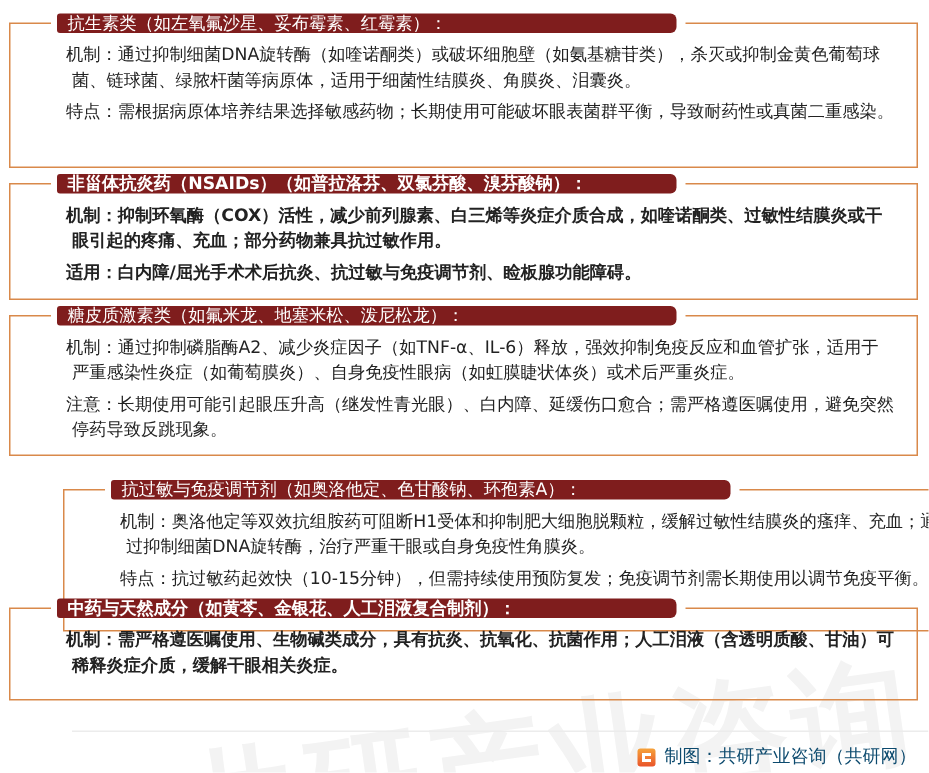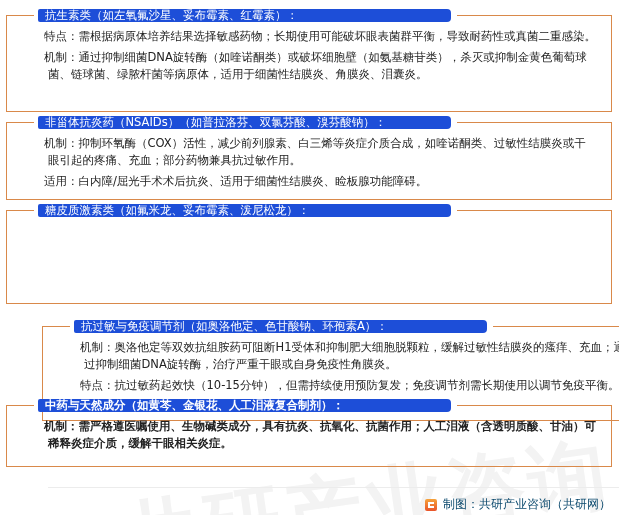--- a/index.html
+++ b/index.html
@@ -15,21 +15,21 @@
     letter-spacing: 4px; transform: rotate(-8deg);
     white-space: nowrap; pointer-events: none; z-index: 0;
   }
   .section {
     position: absolute; left: 6px; width: 606px;
     border: 1.5px solid #d9894a; box-sizing: border-box;
     background: transparent; z-index: 1;
   }
   .pill {
     position: absolute; left: 31px; top: -7px; width: 413px; height: 13px;
-    background: #1d4ed8; border-radius: 2px 4px 4px 2px;
+    background: #7f1d1d; border-radius: 2px 4px 4px 2px;
     color: #ffffff; font-size: 11.5px; line-height: 13px;
     padding-left: 7px; box-sizing: border-box; white-space: nowrap; overflow: hidden;
   }
   .pill-gap {
     position: absolute; left: 27px; top: -3px; width: 423px; height: 5px; background: #ffffff;
   }
   .body { position: absolute; left: 37px; top: 12px; right: 14px; }
   .para {
     font-size: 11.5px; line-height: 17px; margin: 0 0 4px 0;
     text-indent: 0; padding-left: 4px; text-indent: -4px;
@@ -53,37 +53,41 @@
 </style>
 </head>
 <body>
 
 <div class="watermark">共研产业咨询</div>
 
 <div class="section" style="top:15px;height:97px;">
   <div class="pill-gap"></div>
   <div class="pill">抗生素类（如左氧氟沙星、妥布霉素、红霉素）：</div>
   <div class="body">
+    <p class="para">机制：通过抑制细菌DNA旋转酶（如喹诺酮类）或破坏细胞壁（如氨基糖苷类），杀灭或抑制金黄色葡萄球菌、链球菌、绿脓杆菌等病原体，适用于细菌性结膜炎、角膜炎、泪囊炎。</p>
     <p class="para">特点：需根据病原体培养结果选择敏感药物；长期使用可能破坏眼表菌群平衡，导致耐药性或真菌二重感染。</p>
-    <p class="para">机制：通过抑制细菌DNA旋转酶（如喹诺酮类）或破坏细胞壁（如氨基糖苷类），杀灭或抑制金黄色葡萄球菌、链球菌、绿脓杆菌等病原体，适用于细菌性结膜炎、角膜炎、泪囊炎。</p>
   </div>
 </div>
 
-<div class="section" style="top:122px;height:78px;">
+<div class="section" style="top:122px;height:78px;font-weight:bold;">
   <div class="pill-gap"></div>
   <div class="pill">非甾体抗炎药（NSAIDs）（如普拉洛芬、双氯芬酸、溴芬酸钠）：</div>
   <div class="body">
     <p class="para">机制：抑制环氧酶（COX）活性，减少前列腺素、白三烯等炎症介质合成，如喹诺酮类、过敏性结膜炎或干眼引起的疼痛、充血；部分药物兼具抗过敏作用。</p>
-    <p class="para">适用：白内障/屈光手术术后抗炎、适用于细菌性结膜炎、睑板腺功能障碍。</p>
+    <p class="para">适用：白内障/屈光手术术后抗炎、抗过敏与免疫调节剂、睑板腺功能障碍。</p>
   </div>
 </div>
 
 <div class="section" style="top:210px;height:94px;">
   <div class="pill-gap"></div>
-  <div class="pill">糖皮质激素类（如氟米龙、妥布霉素、泼尼松龙）：</div>
+  <div class="pill">糖皮质激素类（如氟米龙、地塞米松、泼尼松龙）：</div>
+  <div class="body">
+    <p class="para">机制：通过抑制磷脂酶A2、减少炎症因子（如TNF-α、IL-6）释放，强效抑制免疫反应和血管扩张，适用于严重感染性炎症（如葡萄膜炎）、自身免疫性眼病（如虹膜睫状体炎）或术后严重炎症。</p>
+    <p class="para">注意：长期使用可能引起眼压升高（继发性青光眼）、白内障、延缓伤口愈合；需严格遵医嘱使用，避免突然停药导致反跳现象。</p>
+  </div>
 </div>
 
 <div class="section" style="top:326px;height:95px;margin-left:36px;">
   <div class="pill-gap"></div>
   <div class="pill">抗过敏与免疫调节剂（如奥洛他定、色甘酸钠、环孢素A）：</div>
   <div class="body">
     <p class="para">机制：奥洛他定等双效抗组胺药可阻断H1受体和抑制肥大细胞脱颗粒，缓解过敏性结膜炎的瘙痒、充血；通过抑制细菌DNA旋转酶，治疗严重干眼或自身免疫性角膜炎。</p>
     <p class="para">特点：抗过敏药起效快（10-15分钟），但需持续使用预防复发；免疫调节剂需长期使用以调节免疫平衡。</p>
   </div>
 </div>

